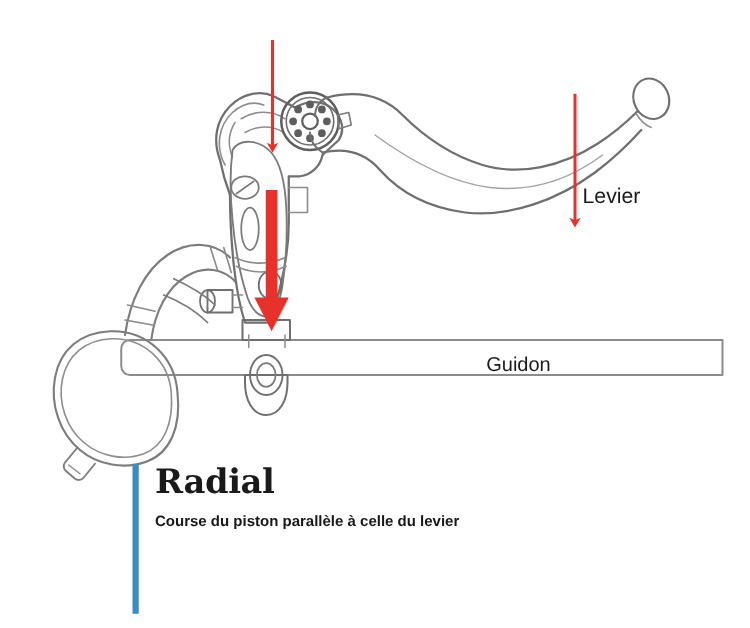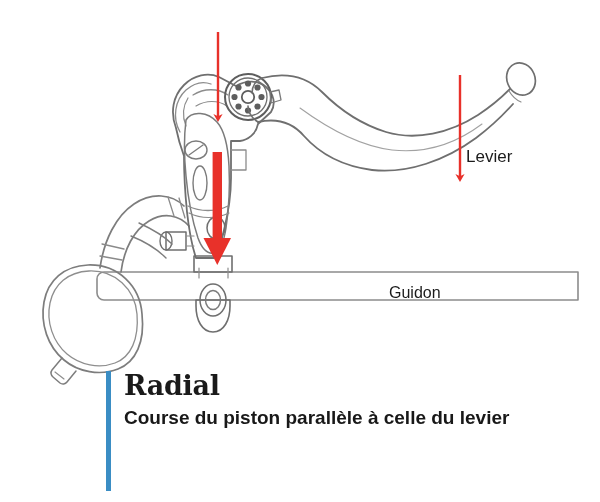--- a/index.html
+++ b/index.html
@@ -72,21 +72,21 @@
     line-height: 30px;
     color: #1a1a1a;
     letter-spacing: -0.3px;
   }
   #caption-lines {
     margin-top: 6px;
   }
   .caption-line {
     font-family: "Liberation Sans", sans-serif;
     font-weight: bold;
-    font-size: 19px;
+    font-size: 12px;
     line-height: 21px;
     color: #181818;
   }
 </style>
 </head>
 <body>
 
 <div id="page">
 
   <svg id="diagram-svg" viewBox="0 0 600 502">

